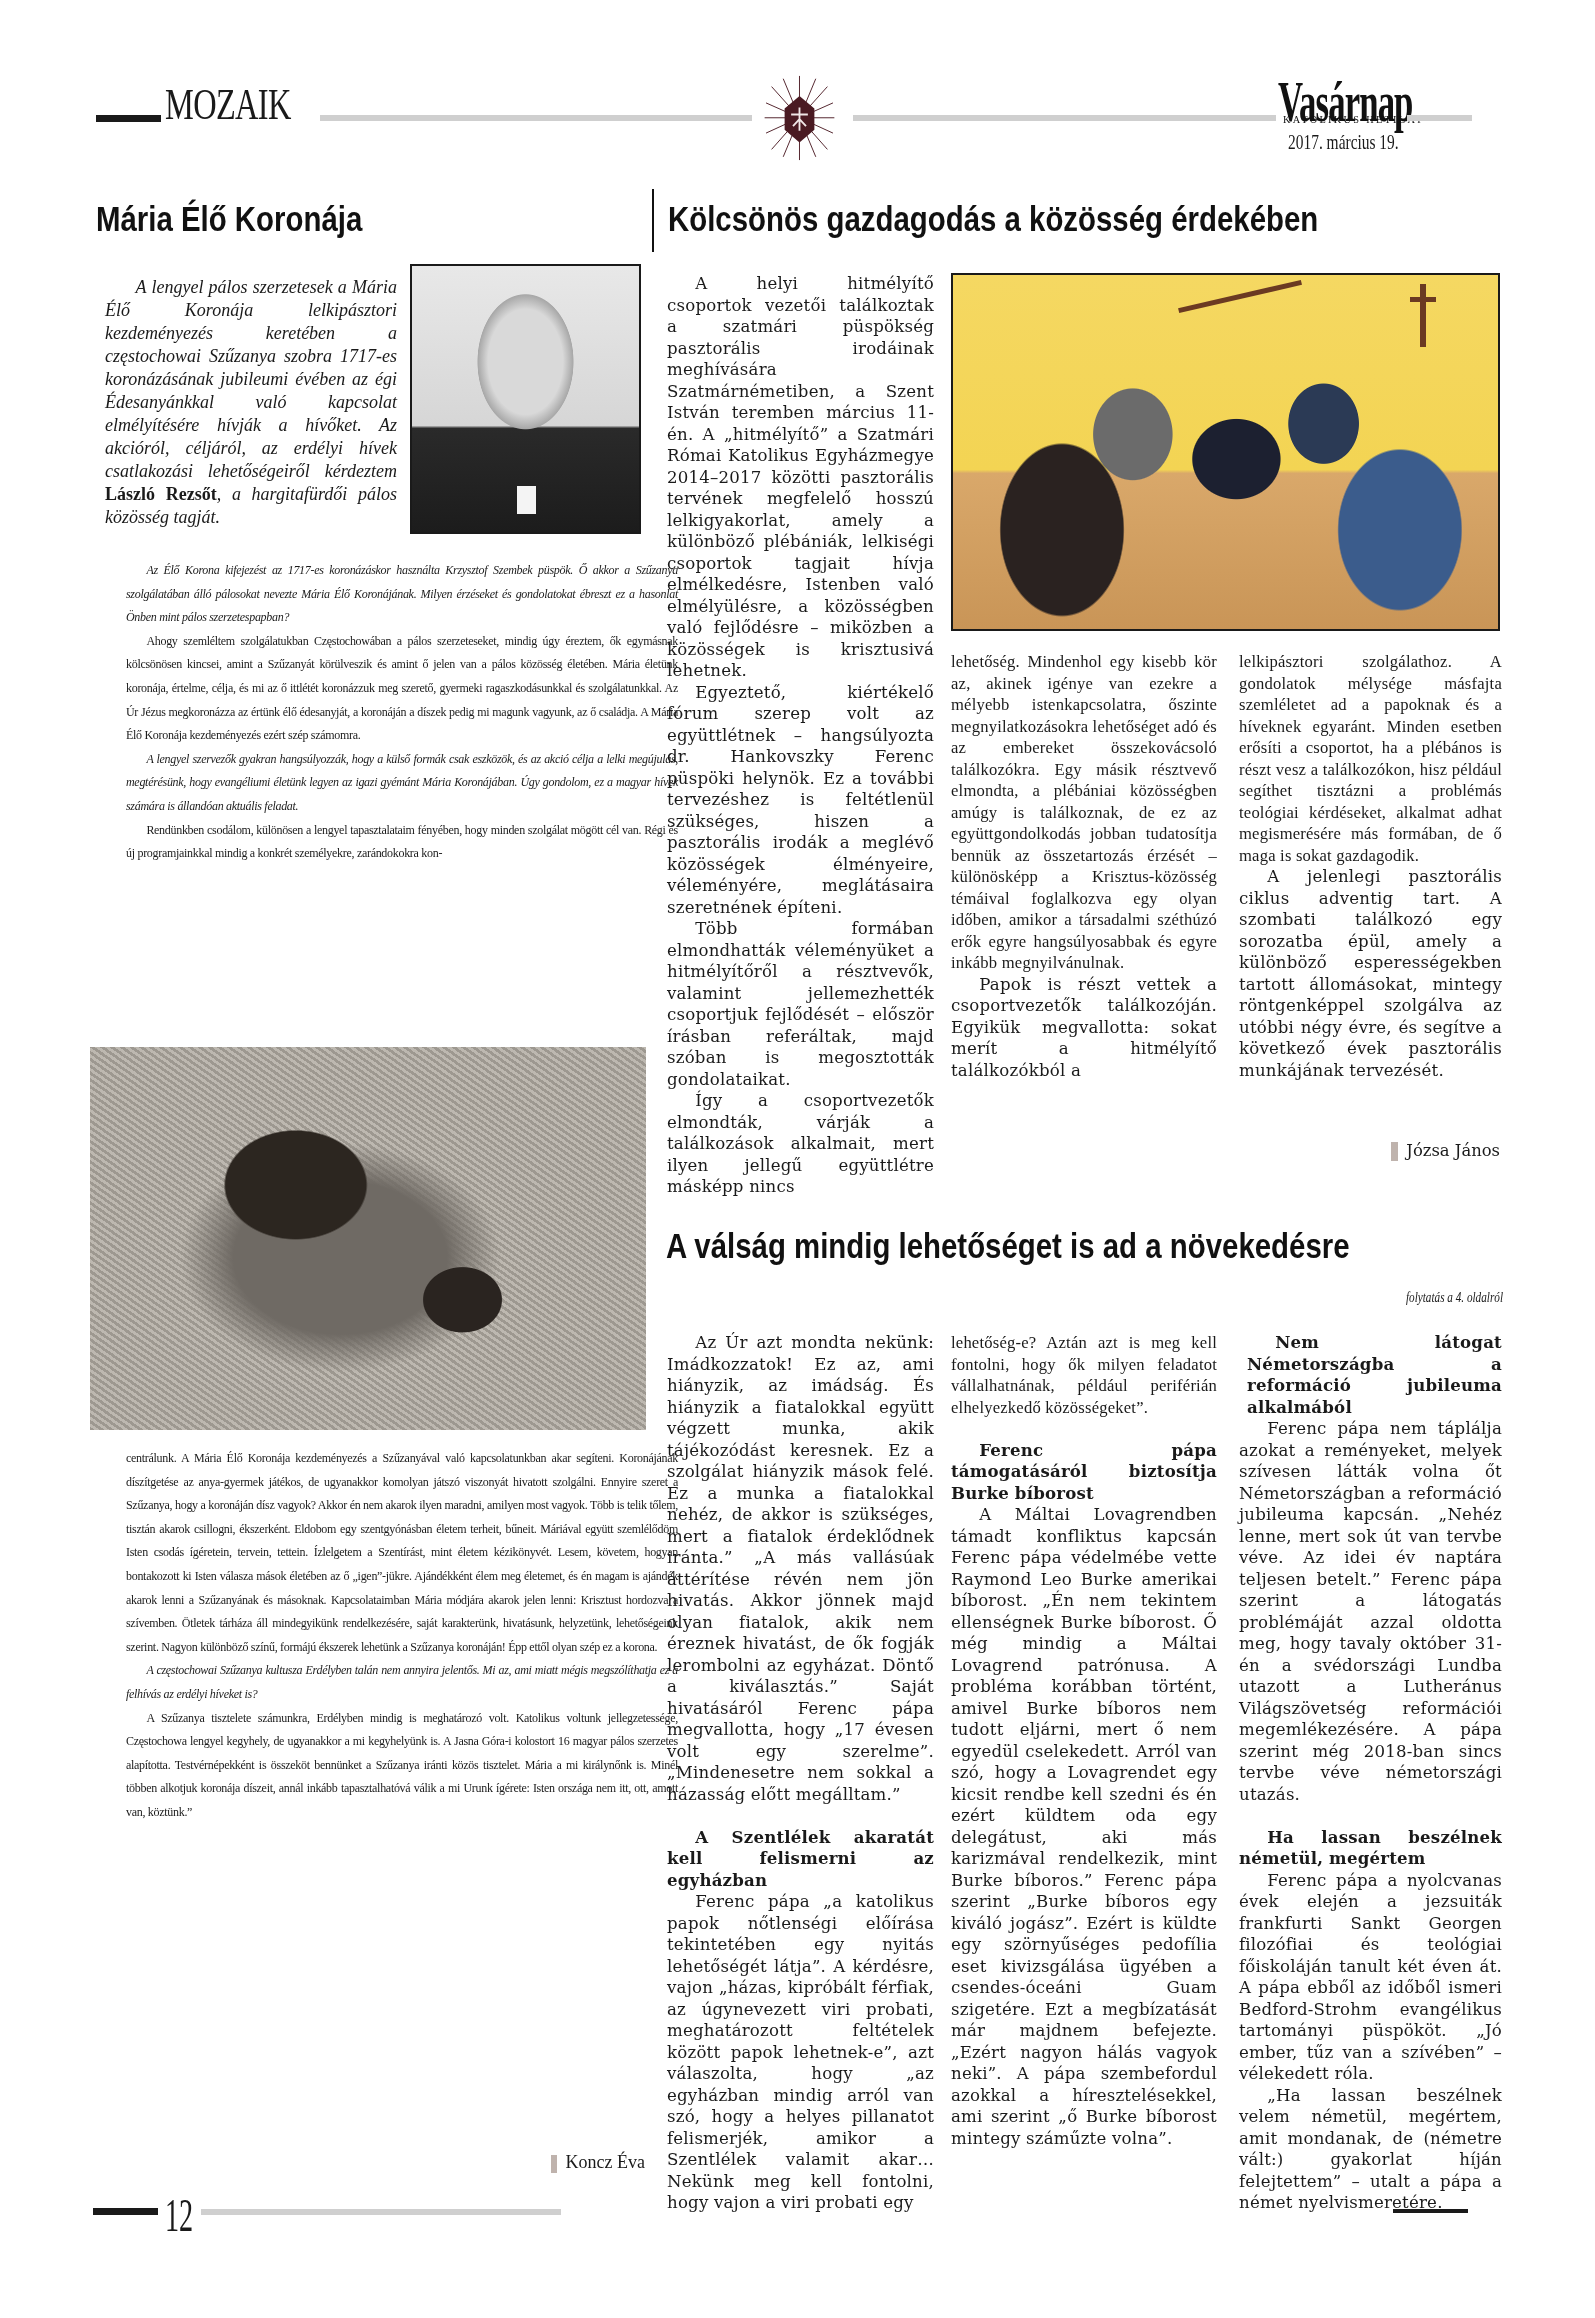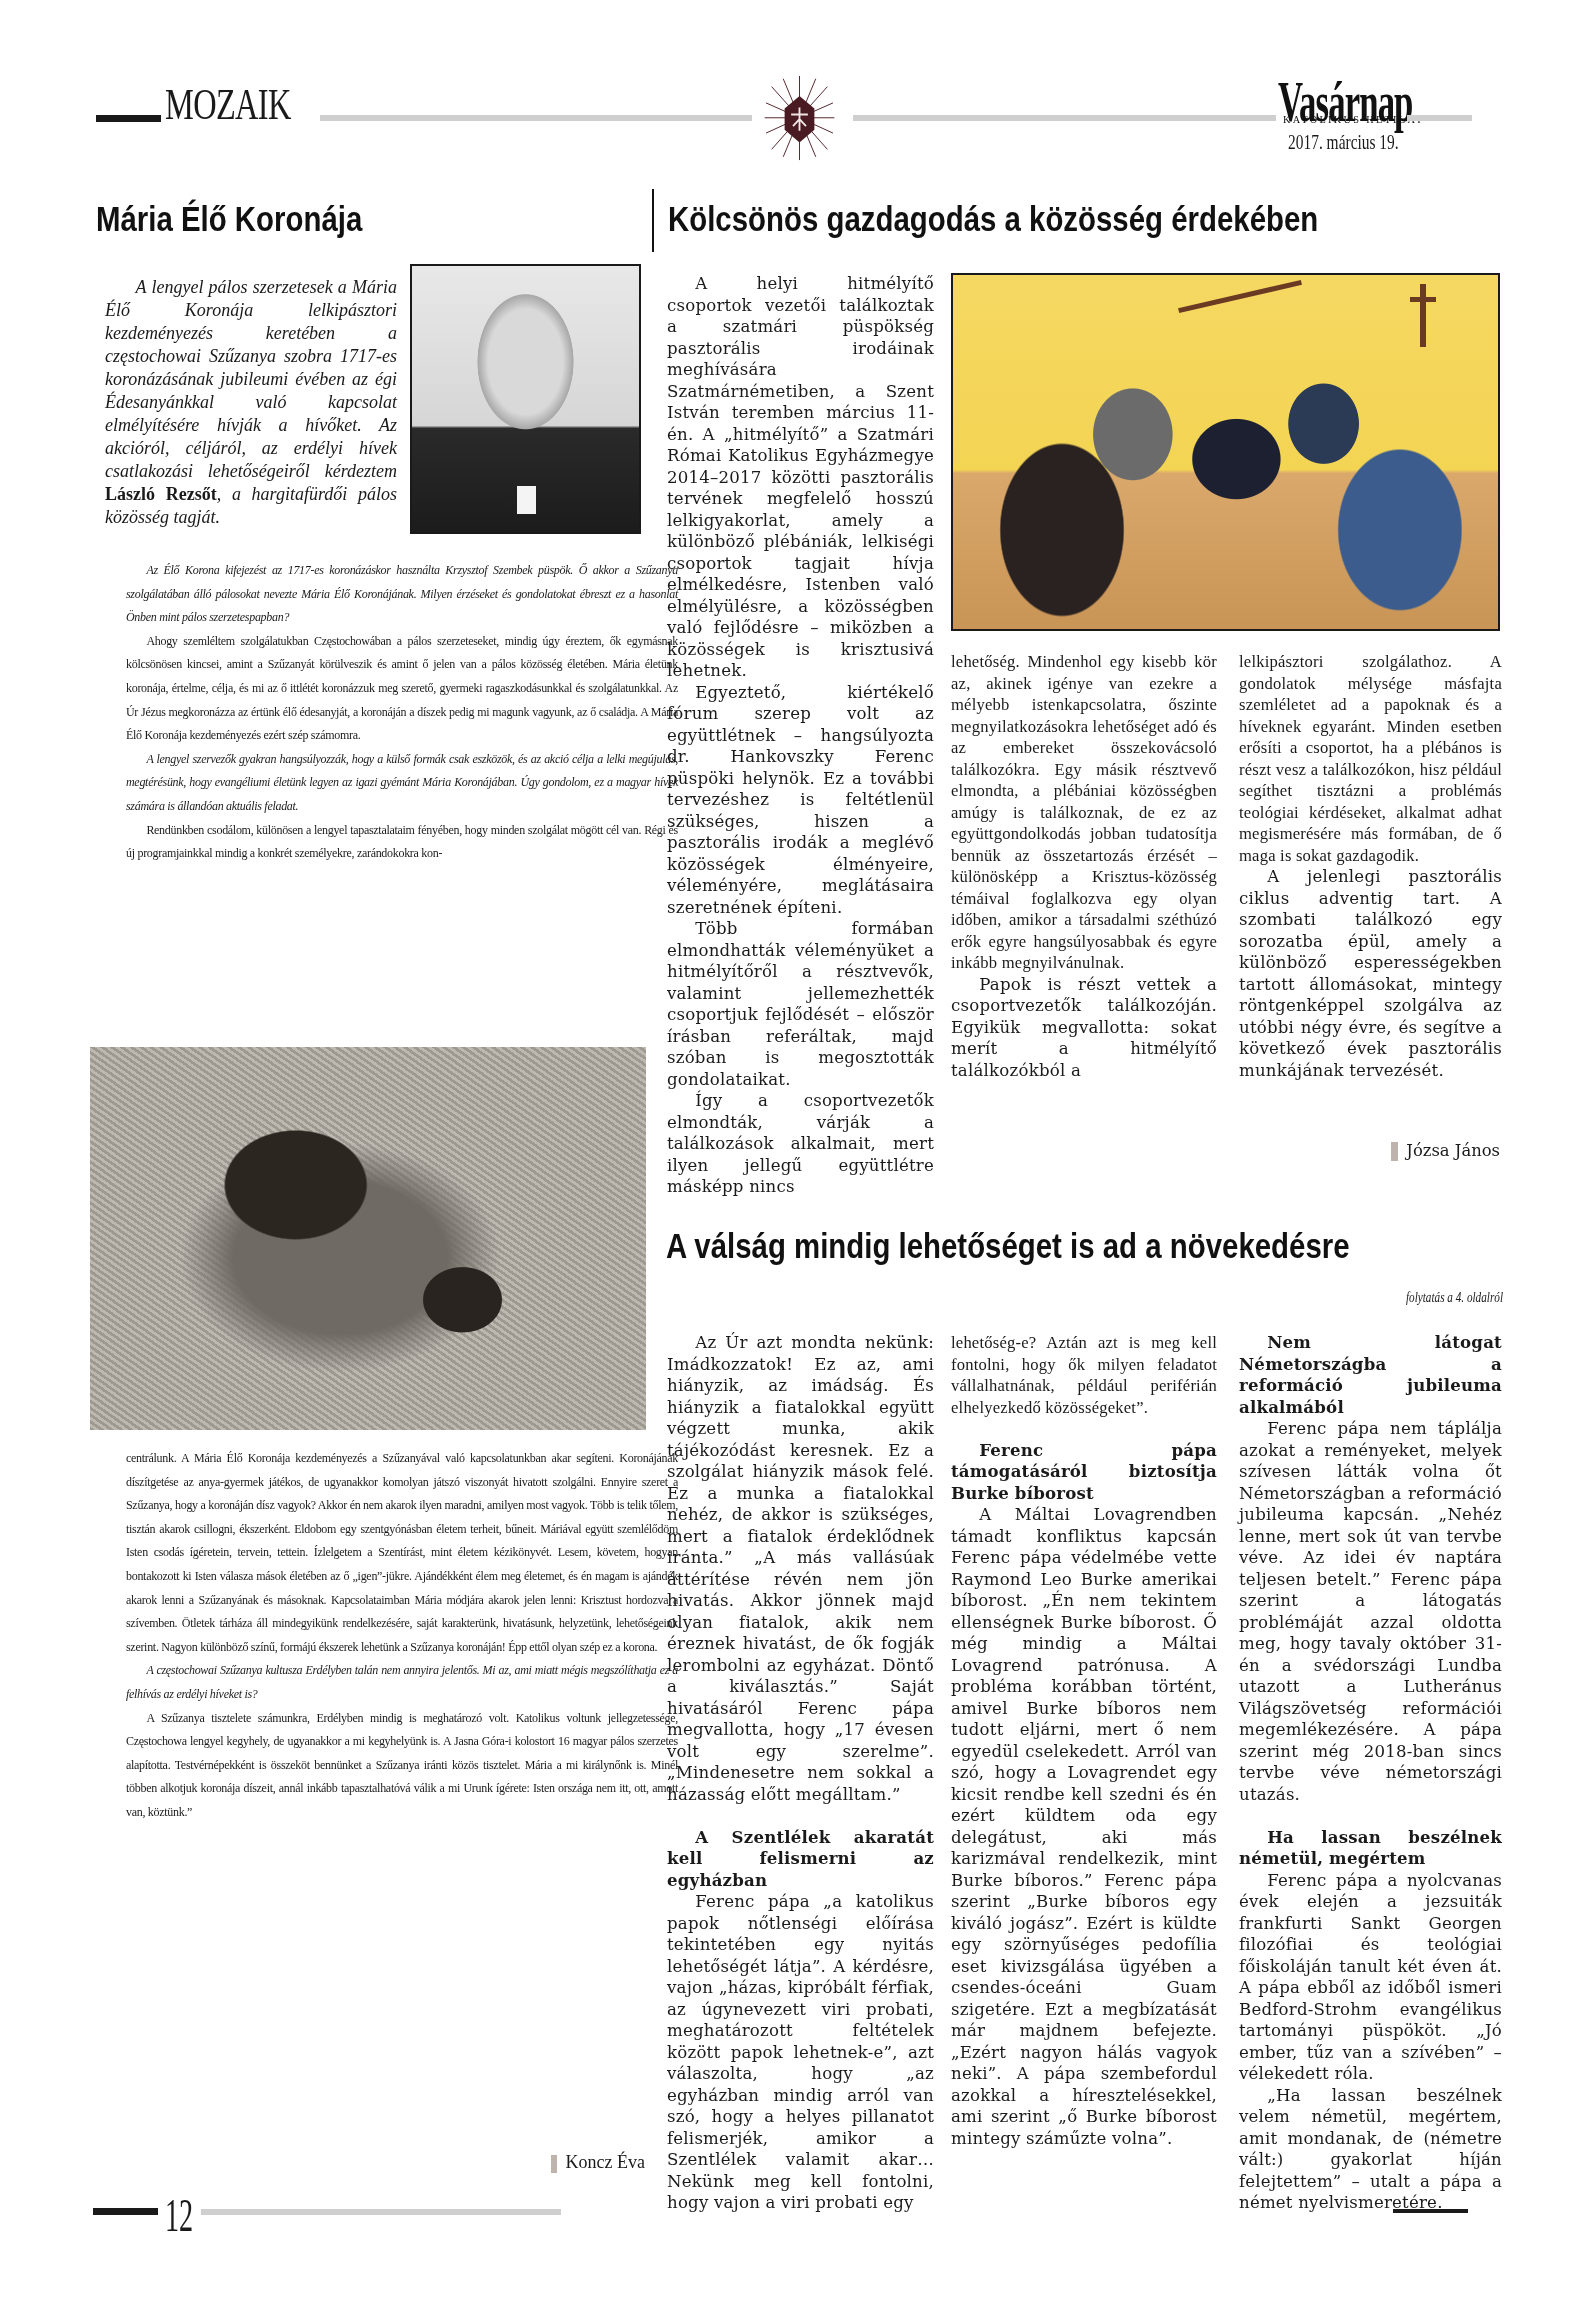--- a/index.html
+++ b/index.html
@@ -163,21 +163,21 @@
   <p>Ferenc pápa „a katolikus papok nőtlenségi előírása tekintetében egy nyitás lehetőségét látja”. A kérdésre, vajon „házas, kipróbált férfiak, az úgynevezett viri probati, meghatározott feltételek között papok lehetnek-e”, azt válaszolta, hogy „az egyházban mindig arról van szó, hogy a helyes pillanatot felismerjék, amikor a Szentlélek valamit akar… Nekünk meg kell fontolni, hogy vajon a viri probati egy</p>
 </div>
 
 <div class="abs wide txt col" style="left:951px; top:1332px; width:266px;">
   <p class="noind">lehetőség-e? Aztán azt is meg kell fontolni, hogy ők milyen feladatot vállalhatnának, például periférián elhelyezkedő közösségeket”.</p>
   <p class="sub">Ferenc pápa támogatásáról biztosítja Burke bíborost</p>
   <p>A Máltai Lovagrendben támadt konfliktus kapcsán Ferenc pápa védelmébe vette Raymond Leo Burke amerikai bíborost. „Én nem tekintem ellenségnek Burke bíborost. Ő még mindig a Máltai Lovagrend patrónusa. A probléma korábban történt, amivel Burke bíboros nem tudott eljárni, mert ő nem egyedül cselekedett. Arról van szó, hogy a Lovagrendet egy kicsit rendbe kell szedni és én ezért küldtem oda egy delegátust, aki más karizmával rendelkezik, mint Burke bíboros.” Ferenc pápa szerint „Burke bíboros egy kiváló jogász”. Ezért is küldte egy szörnyűséges pedofília eset kivizsgálása ügyében a csendes-óceáni Guam szigetére. Ezt a megbízatását már majdnem befejezte. „Ezért nagyon hálás vagyok neki”. A pápa szembefordul azokkal a híresztelésekkel, ami szerint „ő Burke bíborost mintegy száműzte volna”.</p>
 </div>
 
 <div class="abs wide txt col" style="left:1239px; top:1332px; width:263px;">
-  <p class="sub" style="margin-top:0 !important;">Nem látogat Németországba a reformáció jubileuma alkalmából</p>
+  <p class="sub" style="margin-top:0 !important;margin-left:8px;">Nem látogat Németországba a reformáció jubileuma alkalmából</p>
   <p>Ferenc pápa nem táplálja azokat a reményeket, melyek szívesen látták volna őt Németországban a reformáció jubileuma kapcsán. „Nehéz lenne, mert sok út van tervbe véve. Az idei év naptára teljesen betelt.” Ferenc pápa szerint a látogatás problémáját azzal oldotta meg, hogy tavaly október 31-én a svédországi Lundba utazott a Lutheránus Világszövetség reformációi megemlékezésére. A pápa szerint még 2018-ban sincs tervbe véve németországi utazás.</p>
   <p class="sub">Ha lassan beszélnek németül, megértem</p>
   <p>Ferenc pápa a nyolcvanas évek elején a jezsuiták frankfurti Sankt Georgen filozófiai és teológiai főiskoláján tanult két éven át. A pápa ebből az időből ismeri Bedford-Strohm evangélikus tartományi püspököt. „Jó ember, tűz van a szívében” – vélekedett róla.</p>
   <p>„Ha lassan beszélnek velem németül, megértem, amit mondanak, de (németre vált:) gyakorlat híján felejtettem” – utalt a pápa a német nyelvismeretére.</p>
 </div>
 
 <div class="abs hdr-black" style="left:93px; top:2208px; width:65px;"></div>
 <div class="abs serif page-num" style="left:165px; top:2192px;">12</div>
 <div class="abs hdr-bar" style="left:201px; top:2209px; width:360px;"></div>
 <div class="abs hdr-bar" style="left:1393px; top:2209px; width:75px; background:#1a1a1a; height:3.7px;"></div>

